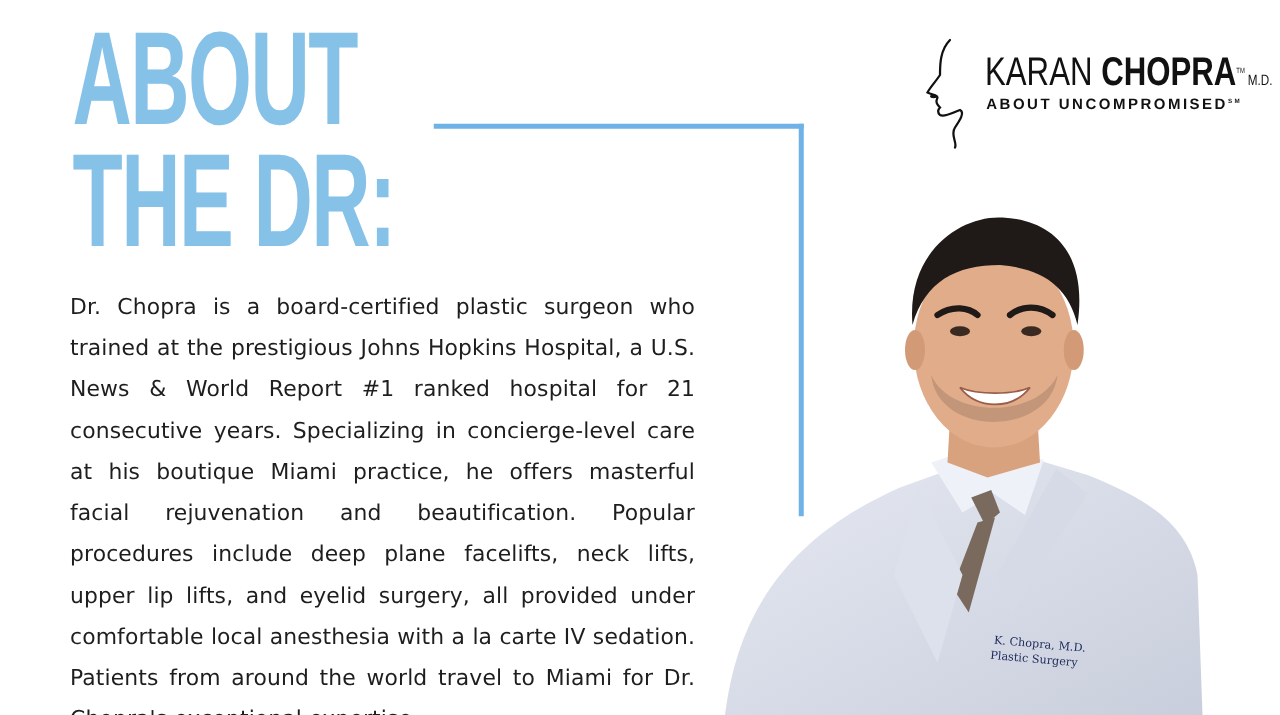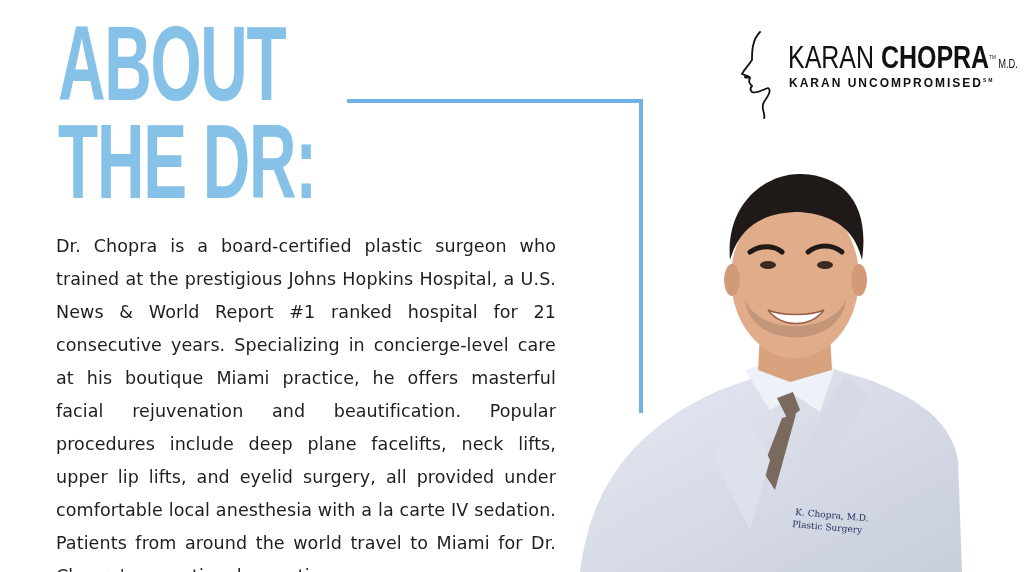--- a/index.html
+++ b/index.html
@@ -75,21 +75,21 @@
 <div class="logo">
   <svg class="face" width="48" height="90" viewBox="0 0 48 90">
     <path d="M22 2 C14 10, 14 22, 14 30 C10 36, 6 40, 4 44 C8 46, 12 46, 12 48 C10 52, 12 54, 14 56 C12 58, 12 60, 14 62 C18 64, 24 60, 30 58 C34 60, 30 66, 26 72 C22 78, 28 84, 26 88" fill="none" stroke="#111" stroke-width="1.8" stroke-linecap="round"></path>
     <ellipse cx="9" cy="47" rx="3" ry="1.5" fill="#111"></ellipse>
   </svg>
   <div class="name">
     <span class="first">KARAN</span>
     <span class="last">CHOPRA</span><span class="tm">TM</span><span class="md">M.D.</span>
   </div>
   <div class="tagline">
-    <span>KARAN UNCOMPROMISED</span><sup style="font-size:5px">SM</sup>
+    <span>ABOUT UNCOMPROMISED</span><sup style="font-size:5px">SM</sup>
   </div>
 </div>
 
 <div class="bio">Dr. Chopra is a board-certified plastic surgeon who trained at the prestigious Johns Hopkins Hospital, a U.S. News &amp; World Report #1 ranked hospital for 21 consecutive years. Specializing in concierge-level care at his boutique Miami practice, he offers masterful facial rejuvenation and beautification. Popular procedures include deep plane facelifts, neck lifts, upper lip lifts, and eyelid surgery, all provided under comfortable local anesthesia with a la carte IV sedation. Patients from around the world travel to Miami for Dr. Chopra's exceptional expertise.</div>
 
 <svg class="photo" viewBox="0 0 420 412">
   <defs>
     <linearGradient id="coat" x1="0" y1="0" x2="1" y2="1">
       <stop offset="0" stop-color="#e6e9f2"></stop>
       <stop offset="1" stop-color="#c9cedc"></stop>

